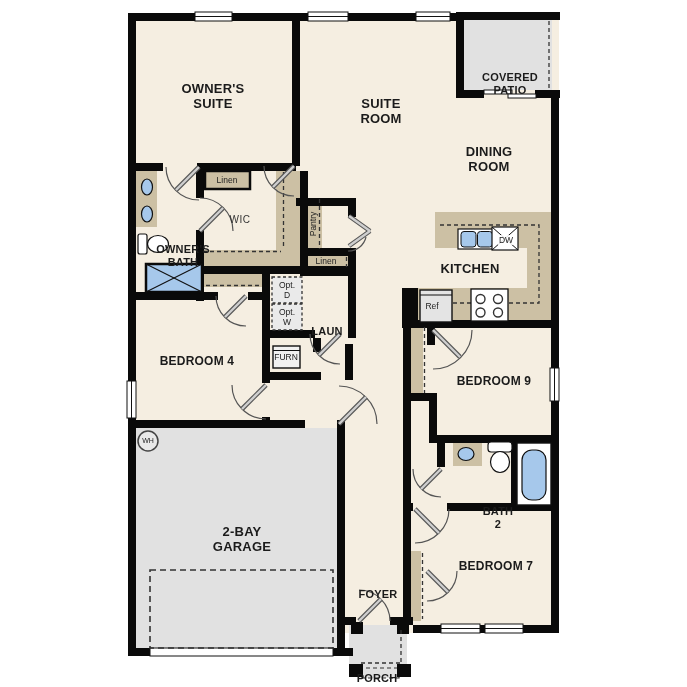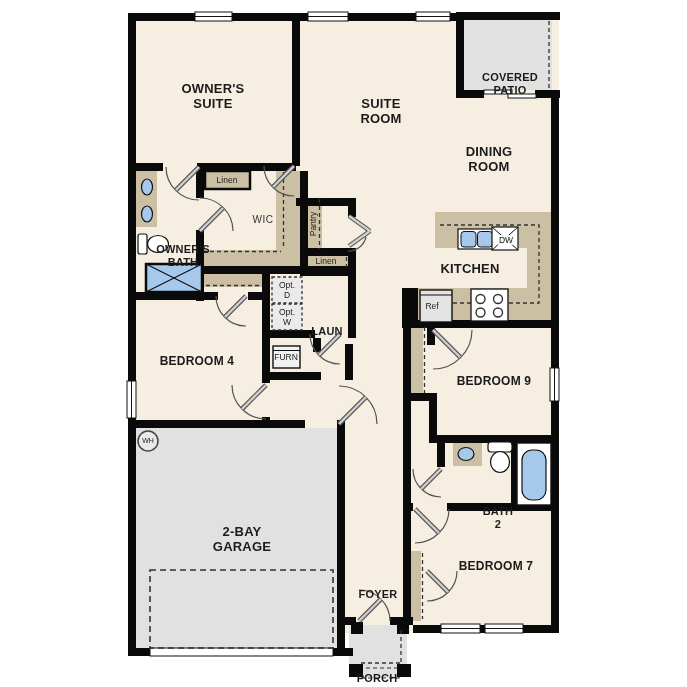--- a/index.html
+++ b/index.html
@@ -6,21 +6,21 @@
   #stage{position:relative;width:687px;height:687px;background:#ffffff;overflow:hidden;
          font-family:"Liberation Sans","DejaVu Sans",sans-serif;}
   #plan-svg{position:absolute;left:0;top:0;}
   .lbl{position:absolute;transform:translate(-50%,-50%);color:#1b1b1b;
        font-weight:bold;font-size:12px;line-height:1.18;text-align:center;
        white-space:pre-line;letter-spacing:.2px;}
   .lbl-lg{font-size:13px;}
   .lbl-md{font-size:11px;margin-top:29px;}
   .lbl-sm{font-size:8.5px;font-weight:normal;letter-spacing:0;color:#222;}
   .lbl-xs{font-size:7px;font-weight:normal;letter-spacing:0;color:#222;}
-  .lbl-wic{font-size:10px;font-weight:normal;color:#333;letter-spacing:.5px;margin-left:23px;}
+  .lbl-wic{font-size:10px;font-weight:normal;color:#333;letter-spacing:.5px;}
   .rot{transform:translate(-50%,-50%) rotate(-90deg);}
   .chip{background:rgba(255,255,255,.85);padding:0 1px;}
 </style>
 </head>
 <body>
 
 <div id="stage">
 
 <svg id="plan-svg" width="687" height="687" viewBox="0 0 687 687">
 

